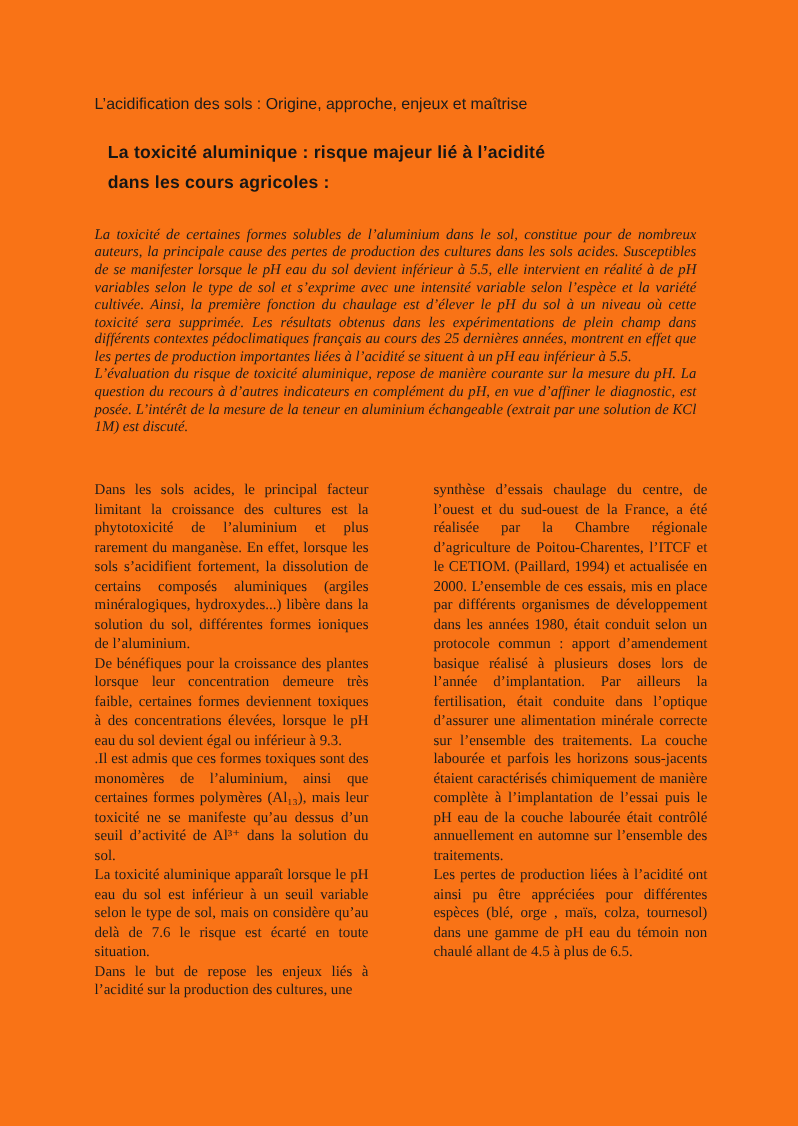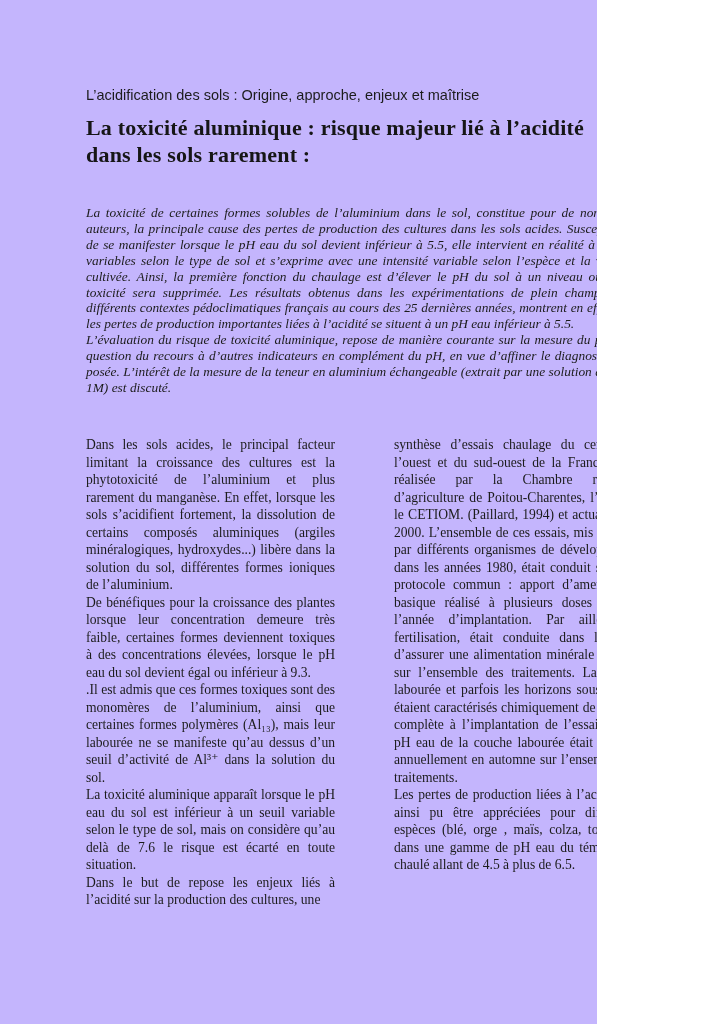--- a/index.html
+++ b/index.html
@@ -2,45 +2,45 @@
 <html lang="fr"><head>
 <meta charset="utf-8">
 <style>
   html, body {
     margin: 0;
     padding: 0;
     background: #ffffff;
   }
   .page {
     position: relative;
-    width: 597px;
+    width: 725px;
     height: 1024px;
-    background: #c4b5fd;
+    background: #f97316;
     overflow: hidden;
     color: #1c1c1c;
   }
   .doc-header {
     position: absolute;
     top: 86px;
     left: 86px;
     width: 556px;
     font-family: "Liberation Sans", "DejaVu Sans", sans-serif;
     font-size: 14.5px;
     line-height: 19px;
     color: #1c1c1c;
   }
   .doc-title {
     position: absolute;
     top: 115px;
     left: 86px;
     width: 560px;
-    margin: 0;
-    font-family: Liberation Serif, serif;
+    margin: 12px;
+    font-family: Liberation Sans, sans-serif;
     font-weight: bold;
-    font-size: 22px;
+    font-size: 16px;
     line-height: 26.5px;
     color: #161616;
     letter-spacing: 0.2px;
   }
   .doc-abstract {
     position: absolute;
     top: 205px;
     left: 86px;
     width: 547px;
     font-family: Liberation Serif, serif;
@@ -75,34 +75,34 @@
 </style>
 </head>
 <body>
 
 <div class="page">
 
   <div class="doc-header">L’acidification des sols : Origine, approche, enjeux et maîtrise</div>
 
   <h1 class="doc-title">
     <span>La toxicité aluminique : risque majeur lié à l’acidité</span><br>
-    <span>dans les sols rarement :</span>
+    <span>dans les cours agricoles :</span>
   </h1>
 
   <div class="doc-abstract">
     <p>La toxicité de certaines formes solubles de l’aluminium dans le sol, constitue pour de nombreux auteurs, la principale cause des pertes de production des cultures dans les sols acides. Susceptibles de se manifester lorsque le pH eau du sol devient inférieur à 5.5, elle intervient en réalité à de pH variables selon le type de sol et s’exprime avec une intensité variable selon l’espèce et la variété cultivée. Ainsi, la première fonction du chaulage est d’élever le pH du sol à un niveau où cette toxicité sera supprimée. Les résultats obtenus dans les expérimentations de plein champ dans différents contextes pédoclimatiques français au cours des 25 dernières années, montrent en effet que les pertes de production importantes liées à l’acidité se situent à un pH eau inférieur à 5.5.</p>
     <p>L’évaluation du risque de toxicité aluminique, repose de manière courante sur la mesure du pH. La question du recours à d’autres indicateurs en complément du pH, en vue d’affiner le diagnostic, est posée. L’intérêt de la mesure de la teneur en aluminium échangeable (extrait par une solution de KCl 1M) est discuté.</p>
   </div>
 
   <div class="doc-columns">
 
     <div class="doc-col">
       <p>Dans les sols acides, le principal facteur limitant la croissance des cultures est la phytotoxicité de l’aluminium et plus rarement du manganèse. En effet, lorsque les sols s’acidifient fortement, la dissolution de certains composés aluminiques (argiles minéralogiques, hydroxydes...) libère dans la solution du sol, différentes formes ioniques de l’aluminium.</p>
       <p>De bénéfiques pour la croissance des plantes lorsque leur concentration demeure très faible, certaines formes deviennent toxiques à des concentrations élevées, lorsque le pH eau du sol devient égal ou inférieur à 9.3.</p>
-      <p>.Il est admis que ces formes toxiques sont des monomères de l’aluminium, ainsi que certaines formes polymères (Al₁₃), mais leur labourée ne se manifeste qu’au dessus d’un seuil d’activité de Al³⁺ dans la solution du sol.</p>
+      <p>.Il est admis que ces formes toxiques sont des monomères de l’aluminium, ainsi que certaines formes polymères (Al₁₃), mais leur toxicité ne se manifeste qu’au dessus d’un seuil d’activité de Al³⁺ dans la solution du sol.</p>
       <p>La toxicité aluminique apparaît lorsque le pH eau du sol est inférieur à un seuil variable selon le type de sol, mais on considère qu’au delà de 7.6 le risque est écarté en toute situation.</p>
       <p>Dans le but de repose les enjeux liés à l’acidité sur la production des cultures, une</p>
     </div>
 
     <div class="doc-col">
       <p>synthèse d’essais chaulage du centre, de l’ouest et du sud-ouest de la France, a été réalisée par la Chambre régionale d’agriculture de Poitou-Charentes, l’ITCF et le CETIOM. (Paillard, 1994) et actualisée en 2000. L’ensemble de ces essais, mis en place par différents organismes de développement dans les années 1980, était conduit selon un protocole commun : apport d’amendement basique réalisé à plusieurs doses lors de l’année d’implantation. Par ailleurs la fertilisation, était conduite dans l’optique d’assurer une alimentation minérale correcte sur l’ensemble des traitements. La couche labourée et parfois les horizons sous-jacents étaient caractérisés chimiquement de manière complète à l’implantation de l’essai puis le pH eau de la couche labourée était contrôlé annuellement en automne sur l’ensemble des traitements.</p>
       <p>Les pertes de production liées à l’acidité ont ainsi pu être appréciées pour différentes espèces (blé, orge , maïs, colza, tournesol) dans une gamme de pH eau du témoin non chaulé allant de 4.5 à plus de 6.5.</p>
     </div>
 
   </div>

